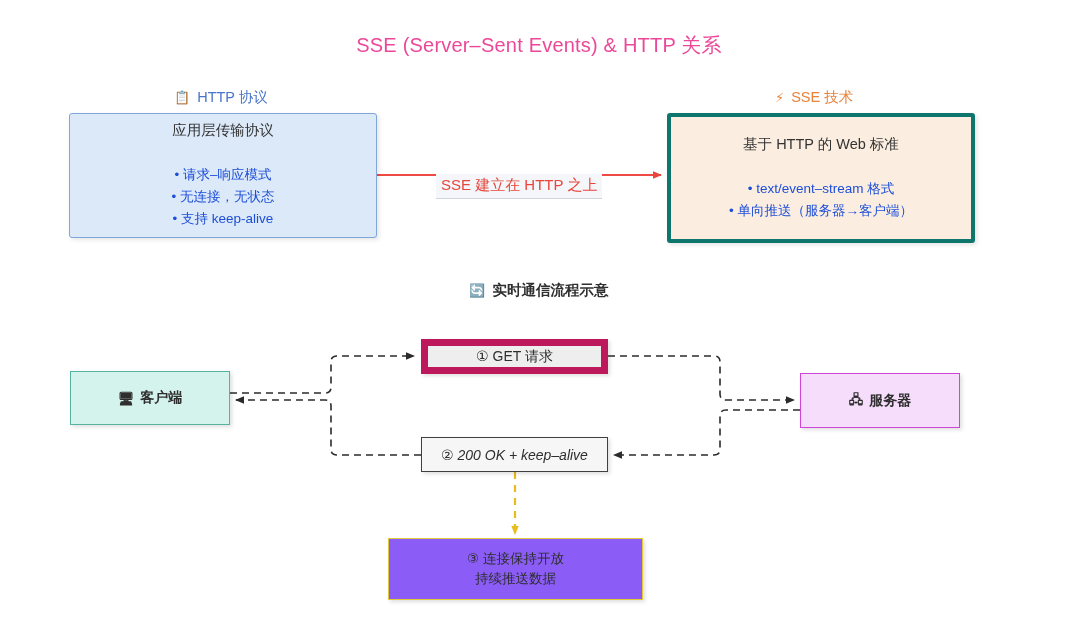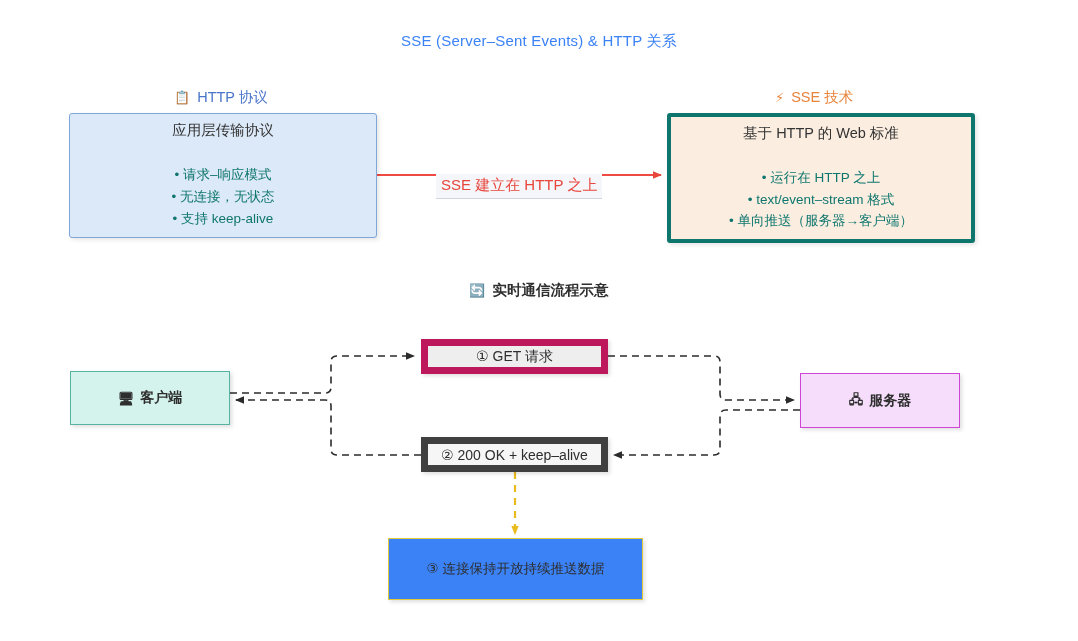--- a/index.html
+++ b/index.html
@@ -22,22 +22,22 @@
     width: 1078px;
     height: 641px;
   }
   .abs { position: absolute; box-sizing: border-box; }
 
   
   .diagram-title {
     left: 0; top: 32px;
     width: 1078px;
     text-align: center;
-    font-size: 15px;
-    color: #3b82f6;
+    font-size: 20px;
+    color: #ec4899;
     letter-spacing: 0.2px;
   }
 
   
   .section-head {
     font-size: 14.5px;
     display: flex;
     align-items: center;
     gap: 7px;
     white-space: nowrap;
@@ -69,21 +69,21 @@
     box-shadow: 2px 2px 4px rgba(0,0,0,0.10);
   }
   .concept-title {
     font-size: 14.5px;
     color: #333;
     margin-bottom: 24px;
   }
   .concept-list {
     font-size: 13.5px;
     line-height: 1.62;
-    color: #0f766e;
+    color: #1d4ed8;
   }
   .concept-list div { white-space: nowrap; }
 
   #box-http {
     left: 69px; top: 113px; width: 308px; height: 125px;
     background: #dce9f8;
     border: 1px solid #7ea6d8;
   }
   #box-sse {
     left: 667px; top: 113px; width: 308px; height: 130px;
@@ -127,27 +127,28 @@
     font-weight: bold;
   }
   #node-get {
     left: 421px; top: 339px; width: 187px; height: 35px;
     background: #eeeeee;
     border: 7px solid #be185d;
   }
   #node-ok {
     left: 421px; top: 437px; width: 187px; height: 35px;
     background: #f6f6f6;
-    border: 7px solid #404040;
+    border: 1px solid #404040;
+    font-style: italic;
   }
   #node-keepopen {
     left: 388px; top: 538px; width: 255px; height: 62px;
-    background: #3b82f6;
+    background: #8b5cf6;
     border: 1px solid #e2c93a;
-    flex-direction: row;
+    flex-direction: column;
     line-height: 1.45;
     font-size: 13.5px;
   }
 </style>
 </head>
 <body>
 
 <div id="canvas">
 
   <svg class="abs" style="left:0;top:0;width:1078px;height:641px;">
@@ -193,21 +194,20 @@
   </div>
 
   <div class="abs section-head head-sse">
     <span class="emoji">⚡</span>
     <span>SSE 技术</span>
   </div>
 
   <div class="abs concept-box" id="box-sse">
     <div class="concept-title">基于 HTTP 的 Web 标准</div>
     <div class="concept-list">
-      <div>• 运行在 HTTP 之上</div>
       <div>• text/event–stream 格式</div>
       <div>• 单向推送（服务器→客户端）</div>
     </div>
   </div>
 
   <div class="abs" id="rel-arrow-label">SSE 建立在 HTTP 之上</div>
 
   <div class="abs section-head head-flow">
     <span class="emoji">🔄</span>
     <span>实时通信流程示意</span>

